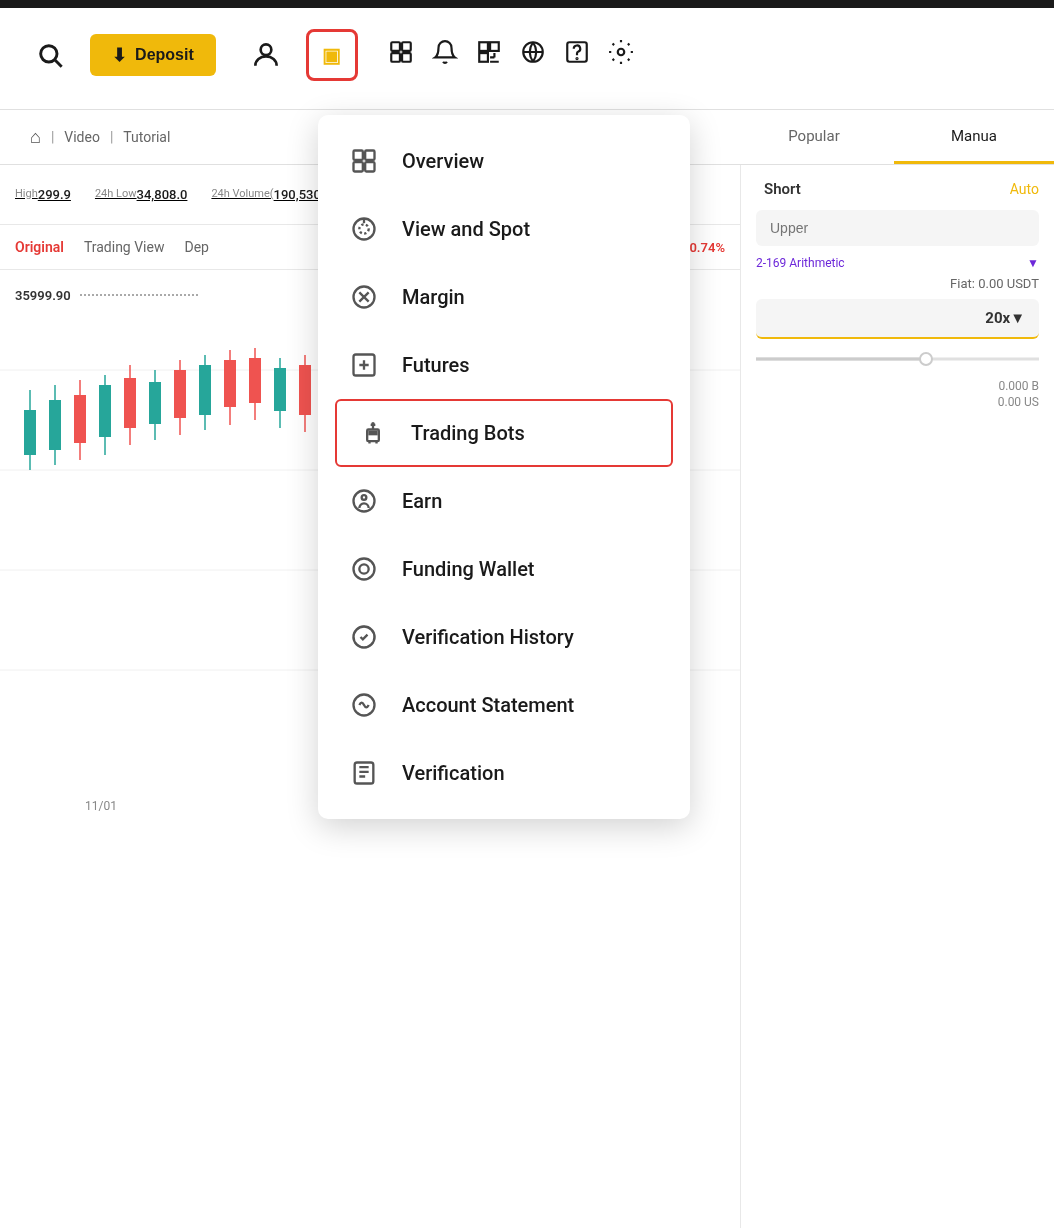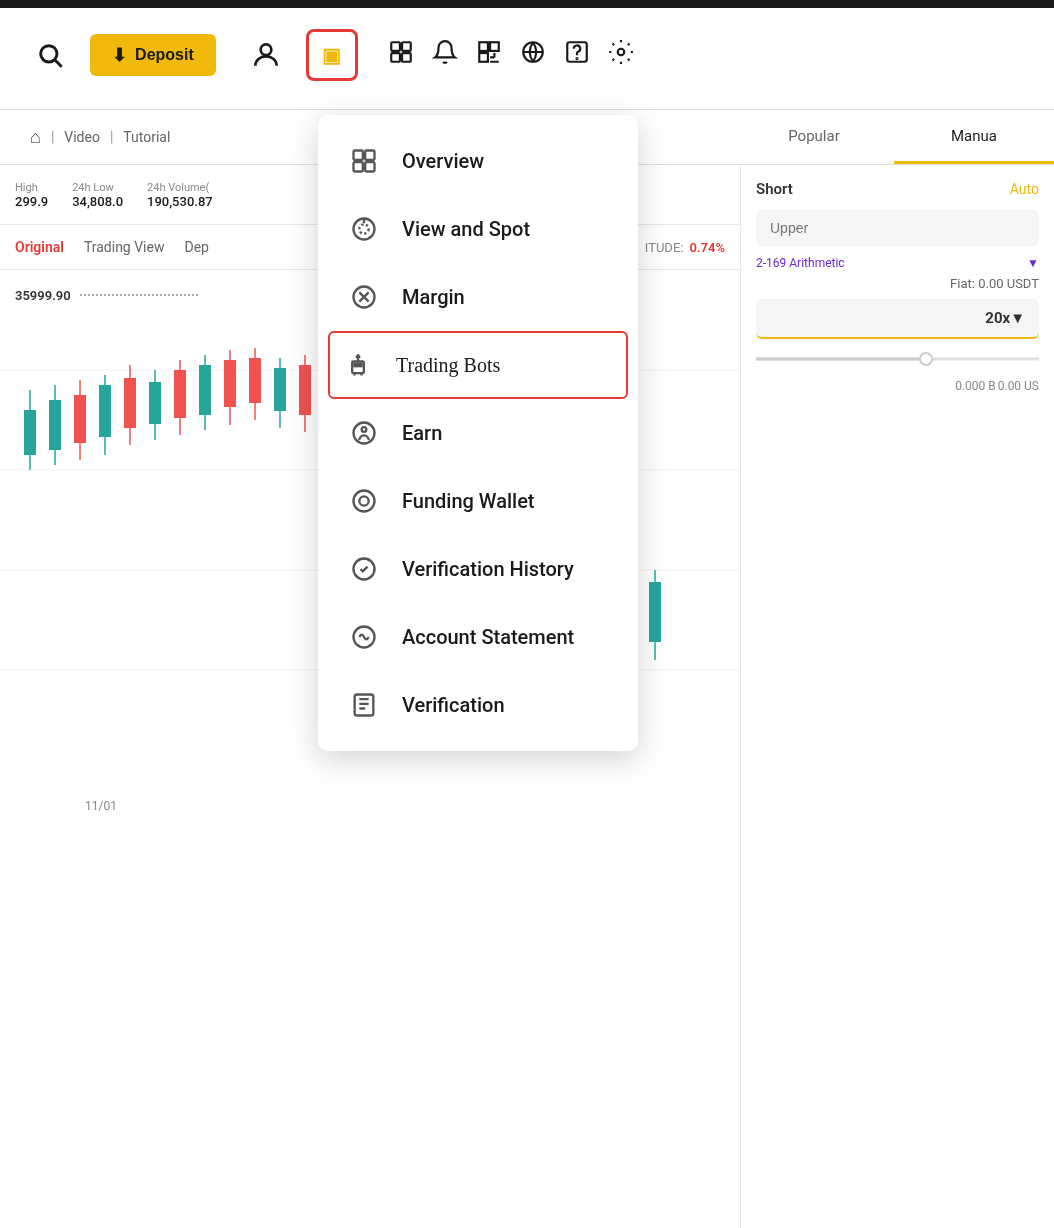--- a/index.html
+++ b/index.html
@@ -145,21 +145,22 @@
       display: flex;
       align-items: center;
       padding: 0 15px;
       gap: 24px;
       border-bottom: 1px solid #e8e8e8;
       z-index: 1;
     }
 
     .stat-item {
       display: flex;
-      flex-direction: column;
+      flex-direction: row;
+      text-decoration: underline;
     }
 
     .stat-label {
       font-size: 11px;
       color: #888;
     }
 
     .stat-value {
       font-size: 13px;
       color: #1a1a1a;
@@ -234,20 +235,21 @@
       display: flex;
       align-items: center;
       justify-content: space-between;
       margin-bottom: 12px;
     }
 
     .short-badge {
       font-size: 15px;
       color: #333;
       font-weight: 600;
+      margin-left: 8px;
     }
 
     .auto-label {
       font-size: 14px;
       color: #f0b90b;
       cursor: pointer;
     }
 
     .panel-input {
       background: #f5f5f5;
@@ -319,66 +321,64 @@
       left: 60%;
       width: 14px; height: 14px;
       background: #fff;
       border: 2px solid #ccc;
       border-radius: 50%;
       transform: translate(-50%, -50%);
     }
 
     .balance-row {
       display: flex;
-      justify-content: flex-end;
-      flex-direction: row;
+      flex-direction: column;
       align-items: flex-end;
       gap: 2px;
       font-size: 12px;
       color: #888;
       margin-top: 5px;
     }
 
     
     .dropdown-overlay {
       position: absolute;
       top: 0; left: 0;
       width: 100%; height: 100%;
       z-index: 100;
       pointer-events: none;
     }
 
     .dropdown-menu {
       position: absolute;
       top: 115px;
       left: 318px;
-      width: 320px;
+      width: 372px;
       background: #fff;
       border-radius: 10px;
       box-shadow: 0 8px 32px rgba(0,0,0,0.18);
       padding: 12px 0;
       pointer-events: all;
       z-index: 200;
     }
 
     .menu-item {
       display: flex;
       align-items: center;
       padding: 16px 28px;
       cursor: pointer;
       gap: 20px;
       transition: background 0.15s;
     }
 
     .menu-item.highlighted {
       border: 2.5px solid #e53935;
       border-radius: 6px;
-      margin: 0 10px;
-      padding: 14px 10px;
-      font-family: Liberation Serif, serif;
+      margin: 0 17px;
+      padding: 14px 18px;
     }
 
     .menu-icon {
       width: 36px; height: 36px;
       display: flex; align-items: center; justify-content: center;
       font-size: 22px;
       color: #555;
       flex-shrink: 0;
     }
 
@@ -672,20 +672,29 @@
       </div>
       <div class="menu-item">
         <span class="menu-icon">
           <svg width="28" height="28" viewBox="0 0 24 24" fill="none" stroke="#555" stroke-width="2">
             <circle cx="12" cy="12" r="9"></circle>
             <path d="M8 8l8 8M16 8l-8 8"></path>
           </svg>
         </span>
         <span class="menu-label">Margin</span>
       </div>
+      <div class="menu-item">
+        <span class="menu-icon">
+          <svg width="28" height="28" viewBox="0 0 24 24" fill="none" stroke="#555" stroke-width="2">
+            <rect x="3" y="3" width="18" height="18" rx="2"></rect>
+            <path d="M8 12h8M12 8v8"></path>
+          </svg>
+        </span>
+        <span class="menu-label">Futures</span>
+      </div>
       <div class="menu-item highlighted">
         <span class="menu-icon">
           <svg width="28" height="28" viewBox="0 0 24 24" fill="none" stroke="#555" stroke-width="2">
             <rect x="7" y="9" width="10" height="10" rx="1"></rect>
             <rect x="9" y="11" width="2" height="2" fill="#555"></rect>
             <rect x="13" y="11" width="2" height="2" fill="#555"></rect>
             <path d="M9 21v-2M15 21v-2M12 9V5M10 5h4"></path>
             <circle cx="12" cy="4" r="1.5" fill="#555" stroke="none"></circle>
           </svg>
         </span>

